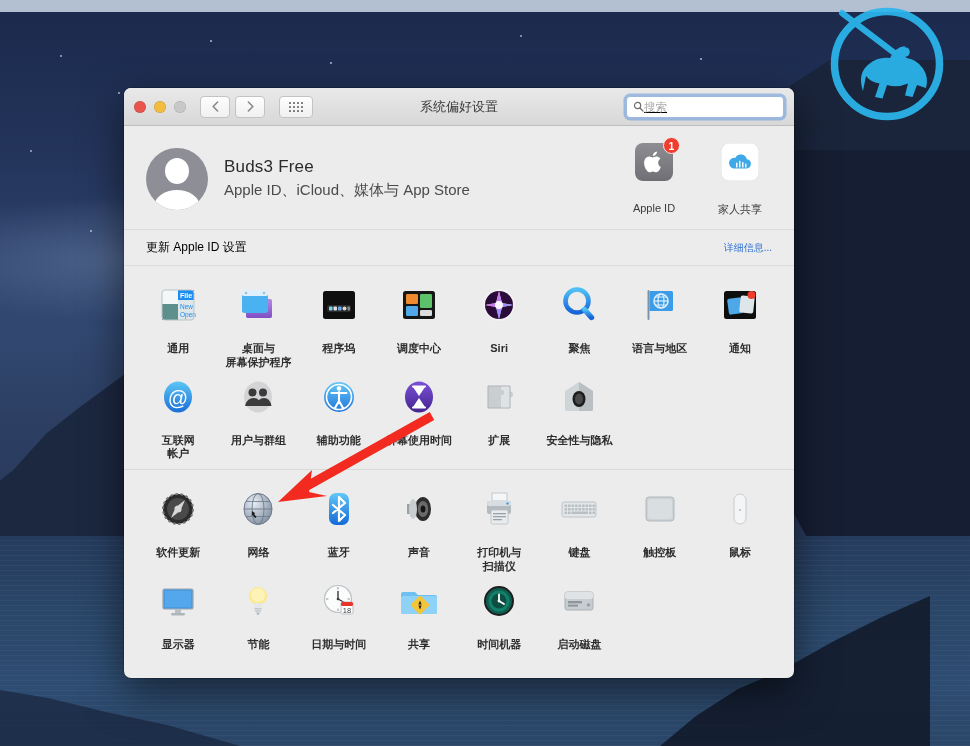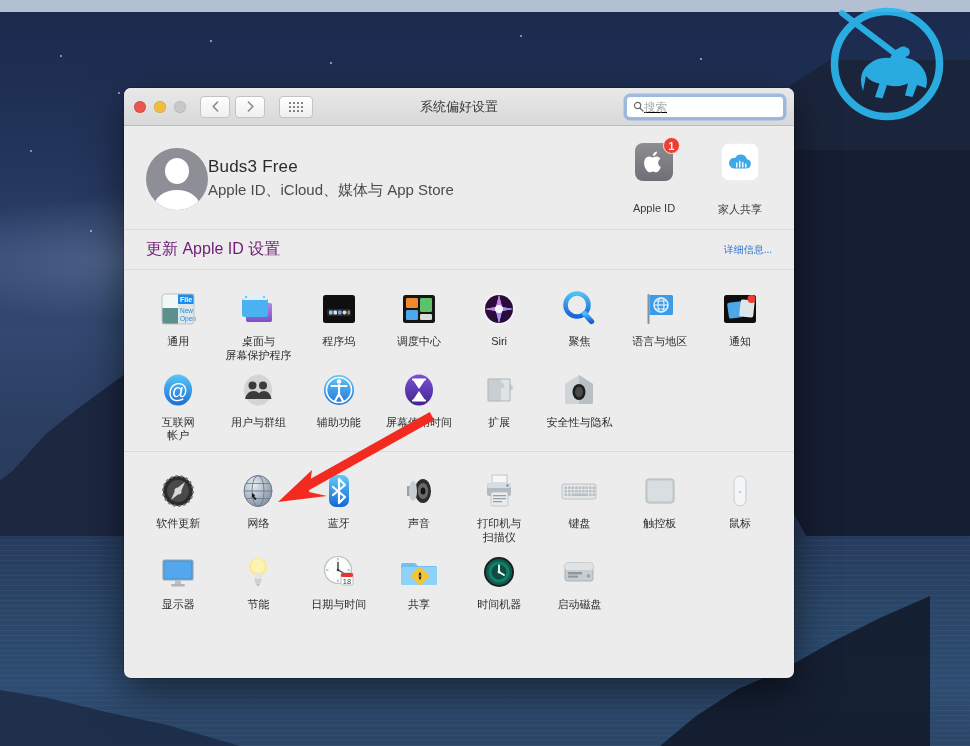--- a/index.html
+++ b/index.html
@@ -164,21 +164,21 @@
     background: #8e8e96; position: relative; overflow: hidden; flex: 0 0 62px;
   }
   .avatar .head {
     position: absolute; left: 50%; top: 10px; transform: translateX(-50%);
     width: 24px; height: 26px; background: #fff; border-radius: 50%;
   }
   .avatar .body {
     position: absolute; left: 50%; bottom: -14px; transform: translateX(-50%);
     width: 46px; height: 34px; background: #fff; border-radius: 50% 50% 0 0;
   }
-  .acct-text { }
+  .acct-text { margin-left: 16px; }
   .acct-name { font-size: 17px; color: #2b2b2b; letter-spacing: .2px; }
   .acct-sub { font-size: 15px; color: #4b4b4b; margin-top: 4px; }
 
   .acct-right { margin-left: auto; display: flex; gap: 22px; }
   .acct-tile { width: 64px; text-align: center; }
   .acct-tile .ico { height: 44px; display: flex; align-items: center; justify-content: center; position: relative; }
   .acct-tile .lbl { font-size: 11px; color: #3a3a3a; margin-top: 18px; }
 
   .appleid-sq {
     width: 38px; height: 38px; border-radius: 8px;
@@ -199,42 +199,43 @@
     box-shadow: inset 0 0 0 .5px rgba(0,0,0,.12);
   }
 
   
   .update-banner {
     display: flex; align-items: center;
     padding: 9px 22px;
     border-top: 1px solid #dcdcdc; border-bottom: 1px solid #dcdcdc;
     background: #ececec;
   }
-  .update-banner .txt { font-size: 16px; color: #701a75; }
+  .update-banner .txt { font-size: 12px; color: #000000; }
   .update-banner .link { margin-left: auto; font-size: 10px; color: #2f6fd0; }
 
   
   .grid-sect { padding: 14px 14px 6px 14px; }
   .grid-sect.sep { border-top: 1px solid #d9d9d9; }
   .icon-row {
     display: grid; grid-template-columns: repeat(8, 1fr);
     margin-bottom: 2px;
   }
   .pref-item {
     display: flex; flex-direction: column; align-items: center;
     padding-top: 4px; min-height: 74px;
   }
   .pref-item .glyph {
     width: 42px; height: 42px;
     display: flex; align-items: center; justify-content: center;
   }
   .pref-item .caption {
-    margin-top: 5px; font-size: 11px; color: #2d2d2d;
+    margin-top: 16px; font-size: 11px; color: #2d2d2d;
     text-align: center; line-height: 1.25; max-width: 76px;
     white-space: pre-line;
+    font-weight: bold;
   }
 
   
   #annotation-arrow {
     position: absolute; left: 0; top: 0; width: 970px; height: 746px;
     pointer-events: none;
   }
 </style>
 </head>
 <body>

